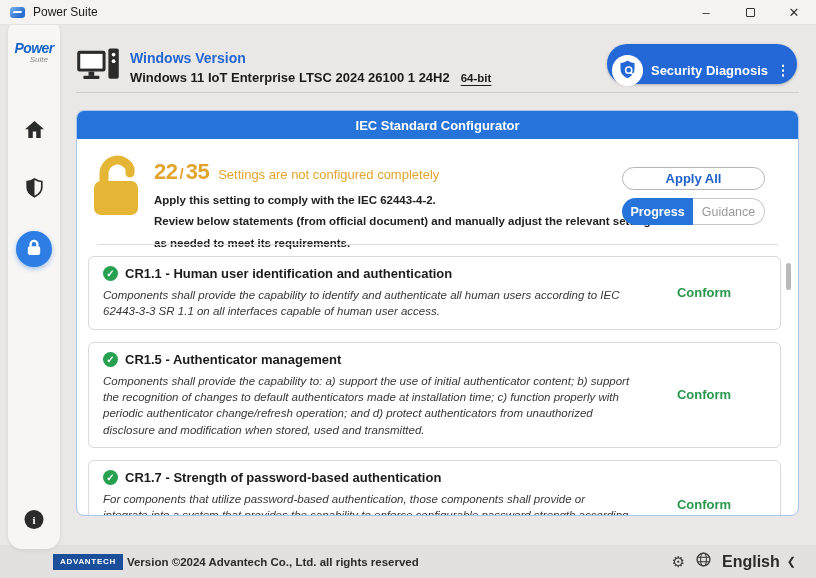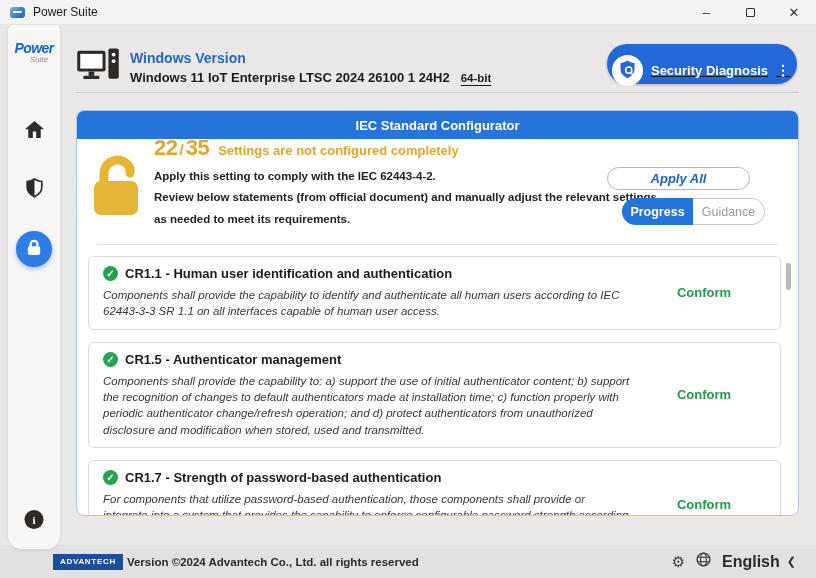--- a/index.html
+++ b/index.html
@@ -35,43 +35,43 @@
   .os-header { position:absolute; left:77px; top:48px; display:flex; align-items:flex-start; gap:11px; }
   .os-texts { padding-top:2px; }
   .os-title { font-size:14px; font-weight:bold; color:#2465d0; margin-bottom:4px; }
   .os-line { display:flex; align-items:baseline; gap:11px; }
   .os-name { font-size:13px; font-weight:bold; color:#1b1b1b; text-underline-offset:3px; }
   .os-arch { font-size:11.5px; font-weight:bold; color:#1b1b1b; text-decoration:underline; text-underline-offset:3px; }
   .header-divider { position:absolute; left:76px; top:92px; width:723px; height:1px; background:#cfcdcb; }
 
   .sec-pill { position:absolute; right:19px; top:44px; width:190px; height:40px; border-radius:20px;
               background:#2368d6; display:flex; align-items:center; padding:12px 9px 0 5px; cursor:pointer;
-              box-shadow:0 1px 3px rgba(0,0,0,0.25);text-decoration:underline; }
+              box-shadow:0 1px 3px rgba(0,0,0,0.25); }
   .sec-circle { width:31px; height:31px; border-radius:50%; background:#fff; display:flex; align-items:center; justify-content:center; }
   .sec-label { flex:1; text-align:center; color:#fff; font-size:13px; font-weight:bold; }
   .kebab { color:#fff; font-size:14px; font-weight:bold; width:12px; text-align:center; cursor:pointer; }
 
   
   .panel { position:absolute; left:76px; top:110px; width:723px; height:406px; background:#fff;
            border:1px solid #a9c7ea; border-radius:8px; overflow:hidden; z-index:2; }
   .panel-header { height:28px; background:#2673d9; color:#fff; font-size:13px; font-weight:bold;
                   display:flex; align-items:center; justify-content:center; }
 
   .padlock { position:absolute; left:14px; top:40px; }
-  .summary-text { position:absolute; left:77px; top:24px; width:520px; }
+  .summary-text { position:absolute; left:77px; top:48px; width:520px; }
   .progress-line { display:flex; align-items:baseline; }
   .p-count, .p-total { font-size:22px; font-weight:bold; color:#e2a42e; letter-spacing:-0.5px; }
   .p-sep { font-size:15px; font-weight:bold; color:#e2a42e; margin:0 2px; }
-  .p-msg { font-size:13px; font-weight:bold; color:#e2a42e; margin-left:9px; }
+  .p-msg { font-size:13px; font-weight:normal; color:#e2a42e; margin-left:9px; }
   .instr { font-size:11.5px; font-weight:bold; color:#222; line-height:1.85; margin-top:5px; width:505px; }
   .instr p { margin:0; }
 
-  .apply-btn { position:absolute; right:48px; top:56px; width:143px; height:23px; border-radius:12px;
+  .apply-btn { position:absolute; right:33px; top:56px; width:143px; height:23px; border-radius:12px;
                border:1px solid #b5b5b5; background:#fff; color:#2061c9; font-weight:bold; font-size:13px;
-               display:flex; align-items:center; justify-content:center; cursor:pointer;font-style:italic; }
+               display:flex; align-items:center; justify-content:center; cursor:pointer; }
   .segmented { position:absolute; right:33px; top:87px; width:143px; height:27px; display:flex; cursor:pointer; }
   .seg { flex:1; display:flex; align-items:center; justify-content:center; font-size:12.5px; }
   .seg-on { background:#2673d9; color:#fff; font-weight:bold; border-radius:14px 0 0 14px; }
   .seg-off { background:#fff; color:#9a9a9a; border:1px solid #c9c9c9; border-left:none; border-radius:0 14px 14px 0; }
 
   .list-divider { position:absolute; left:20px; right:20px; top:133px; height:1px; background:#ddd; }
 
   .cards { position:absolute; left:11px; top:145px; width:693px; }
   .card { border:1px solid #d9d9d9; border-radius:6px; background:#fff; display:flex; margin-bottom:12px;
           padding:9px 12px 9px 14px; cursor:pointer; }

